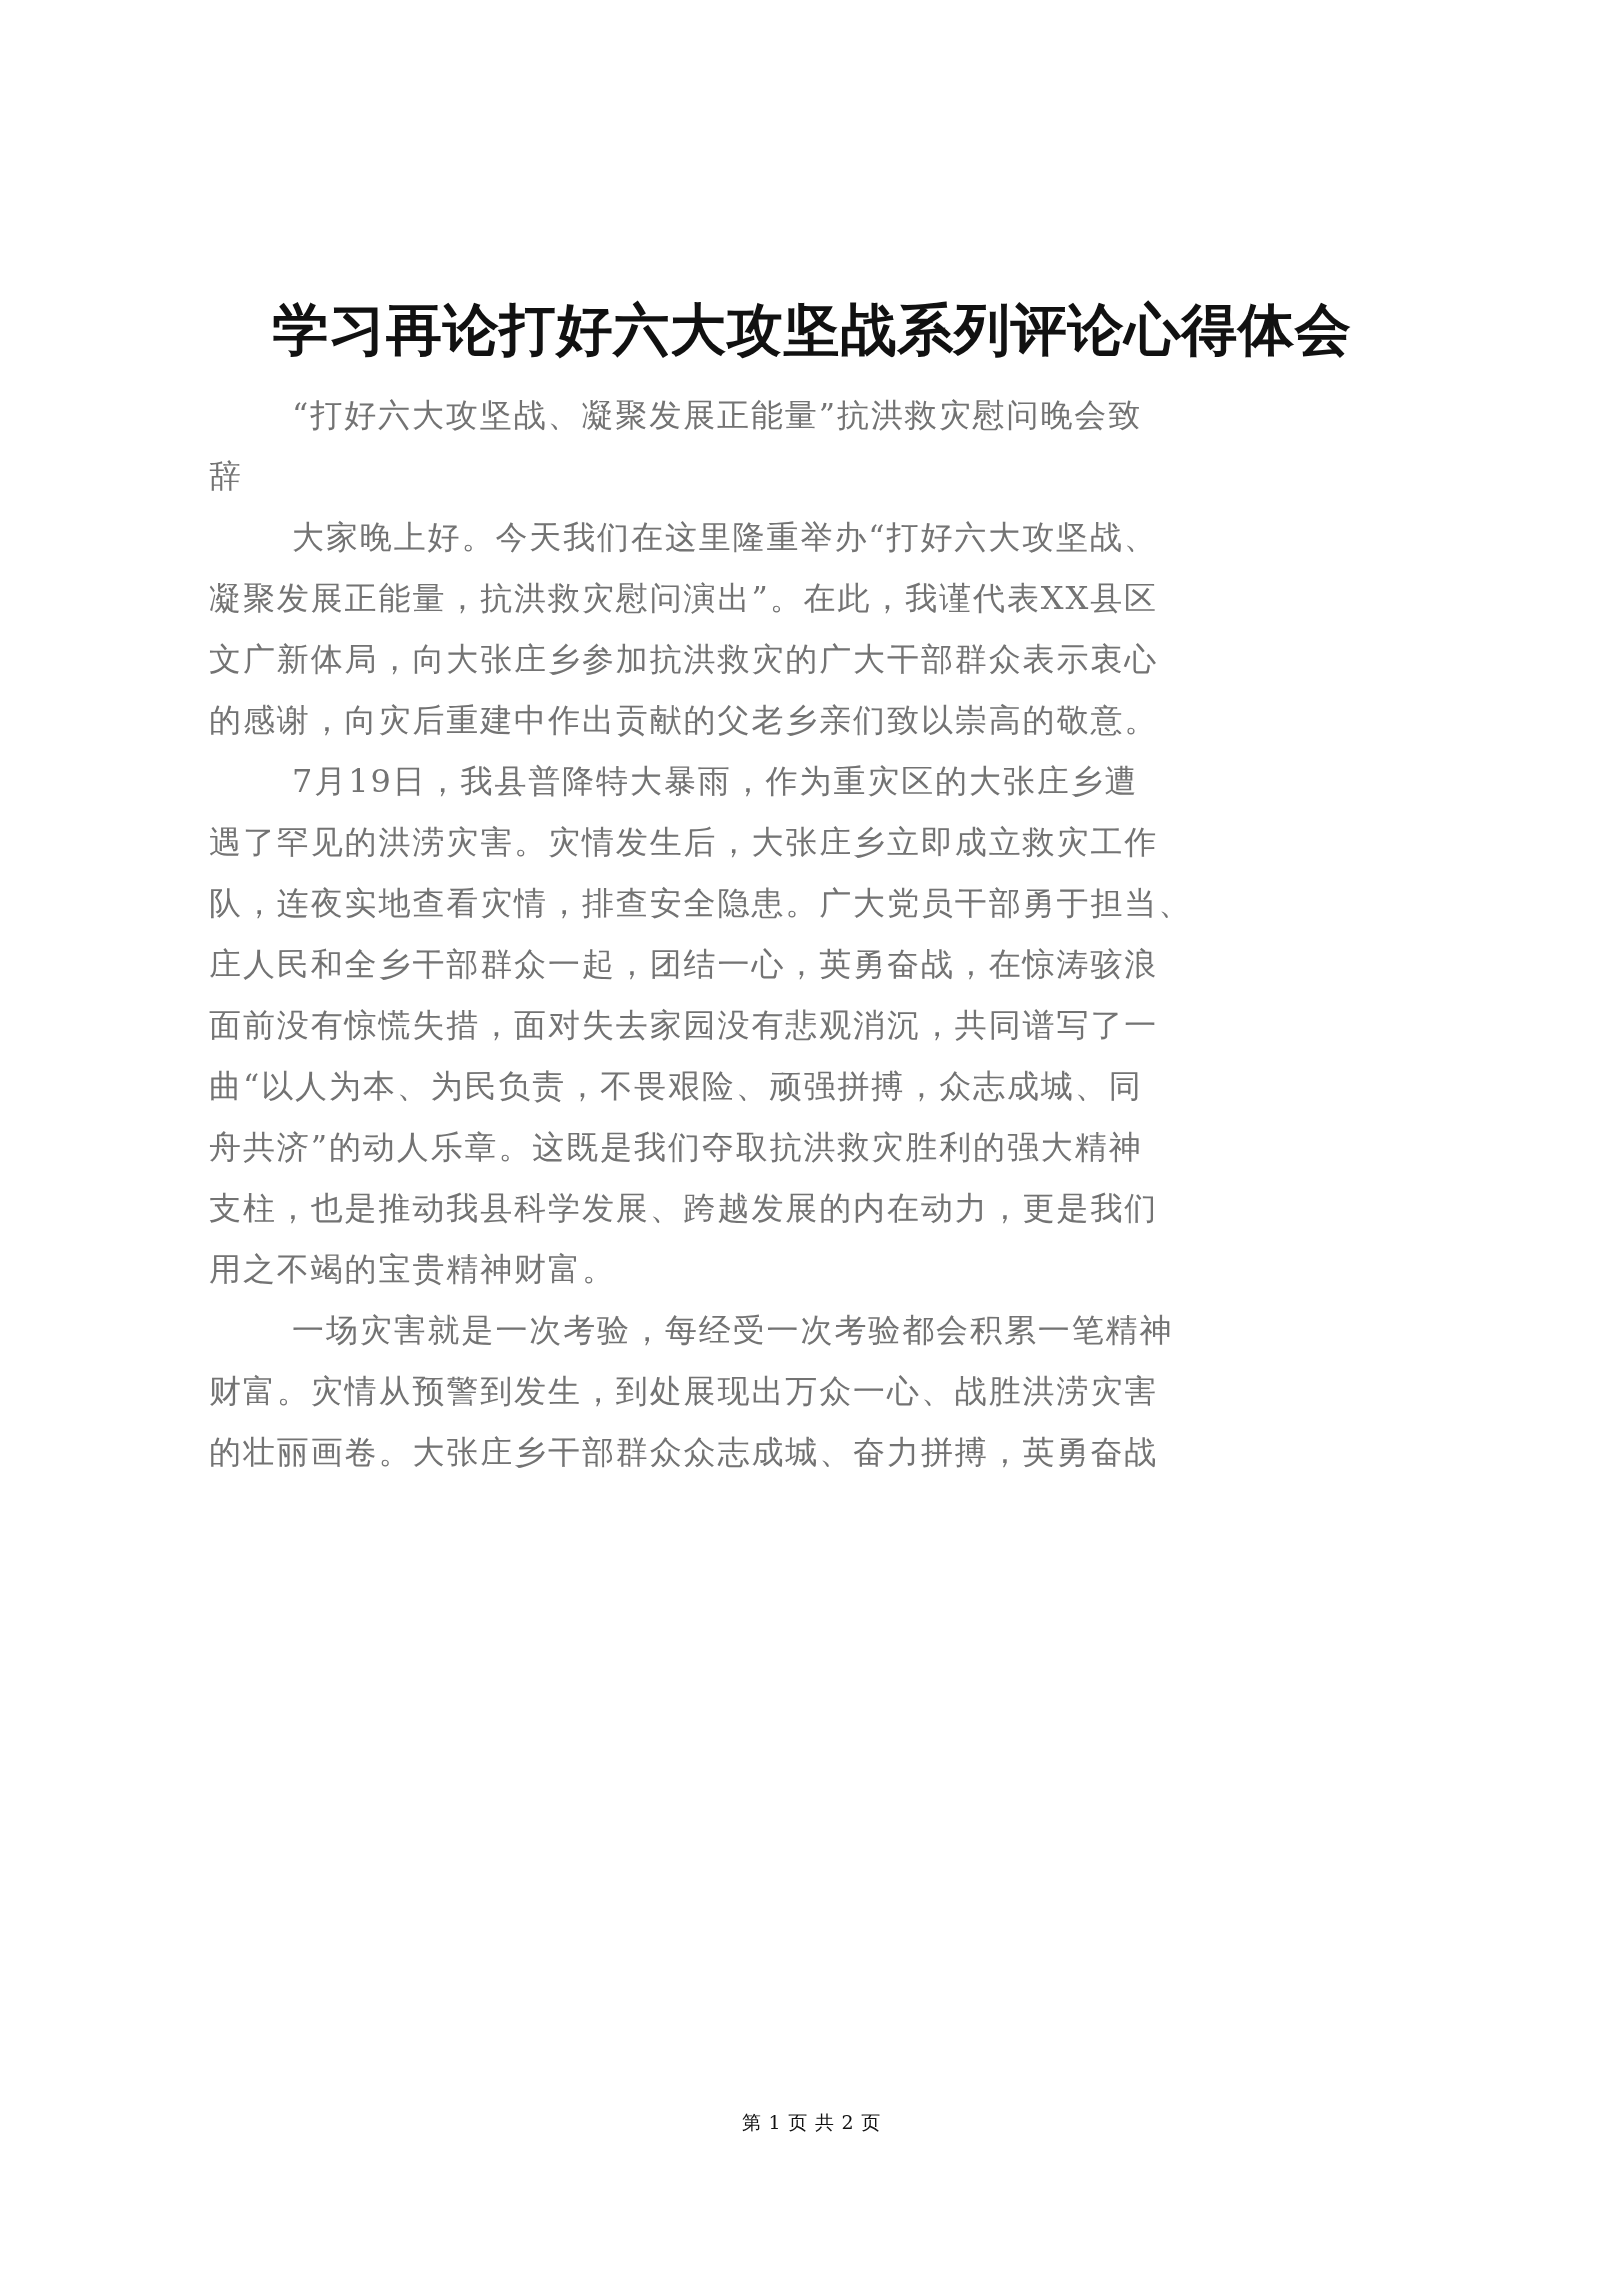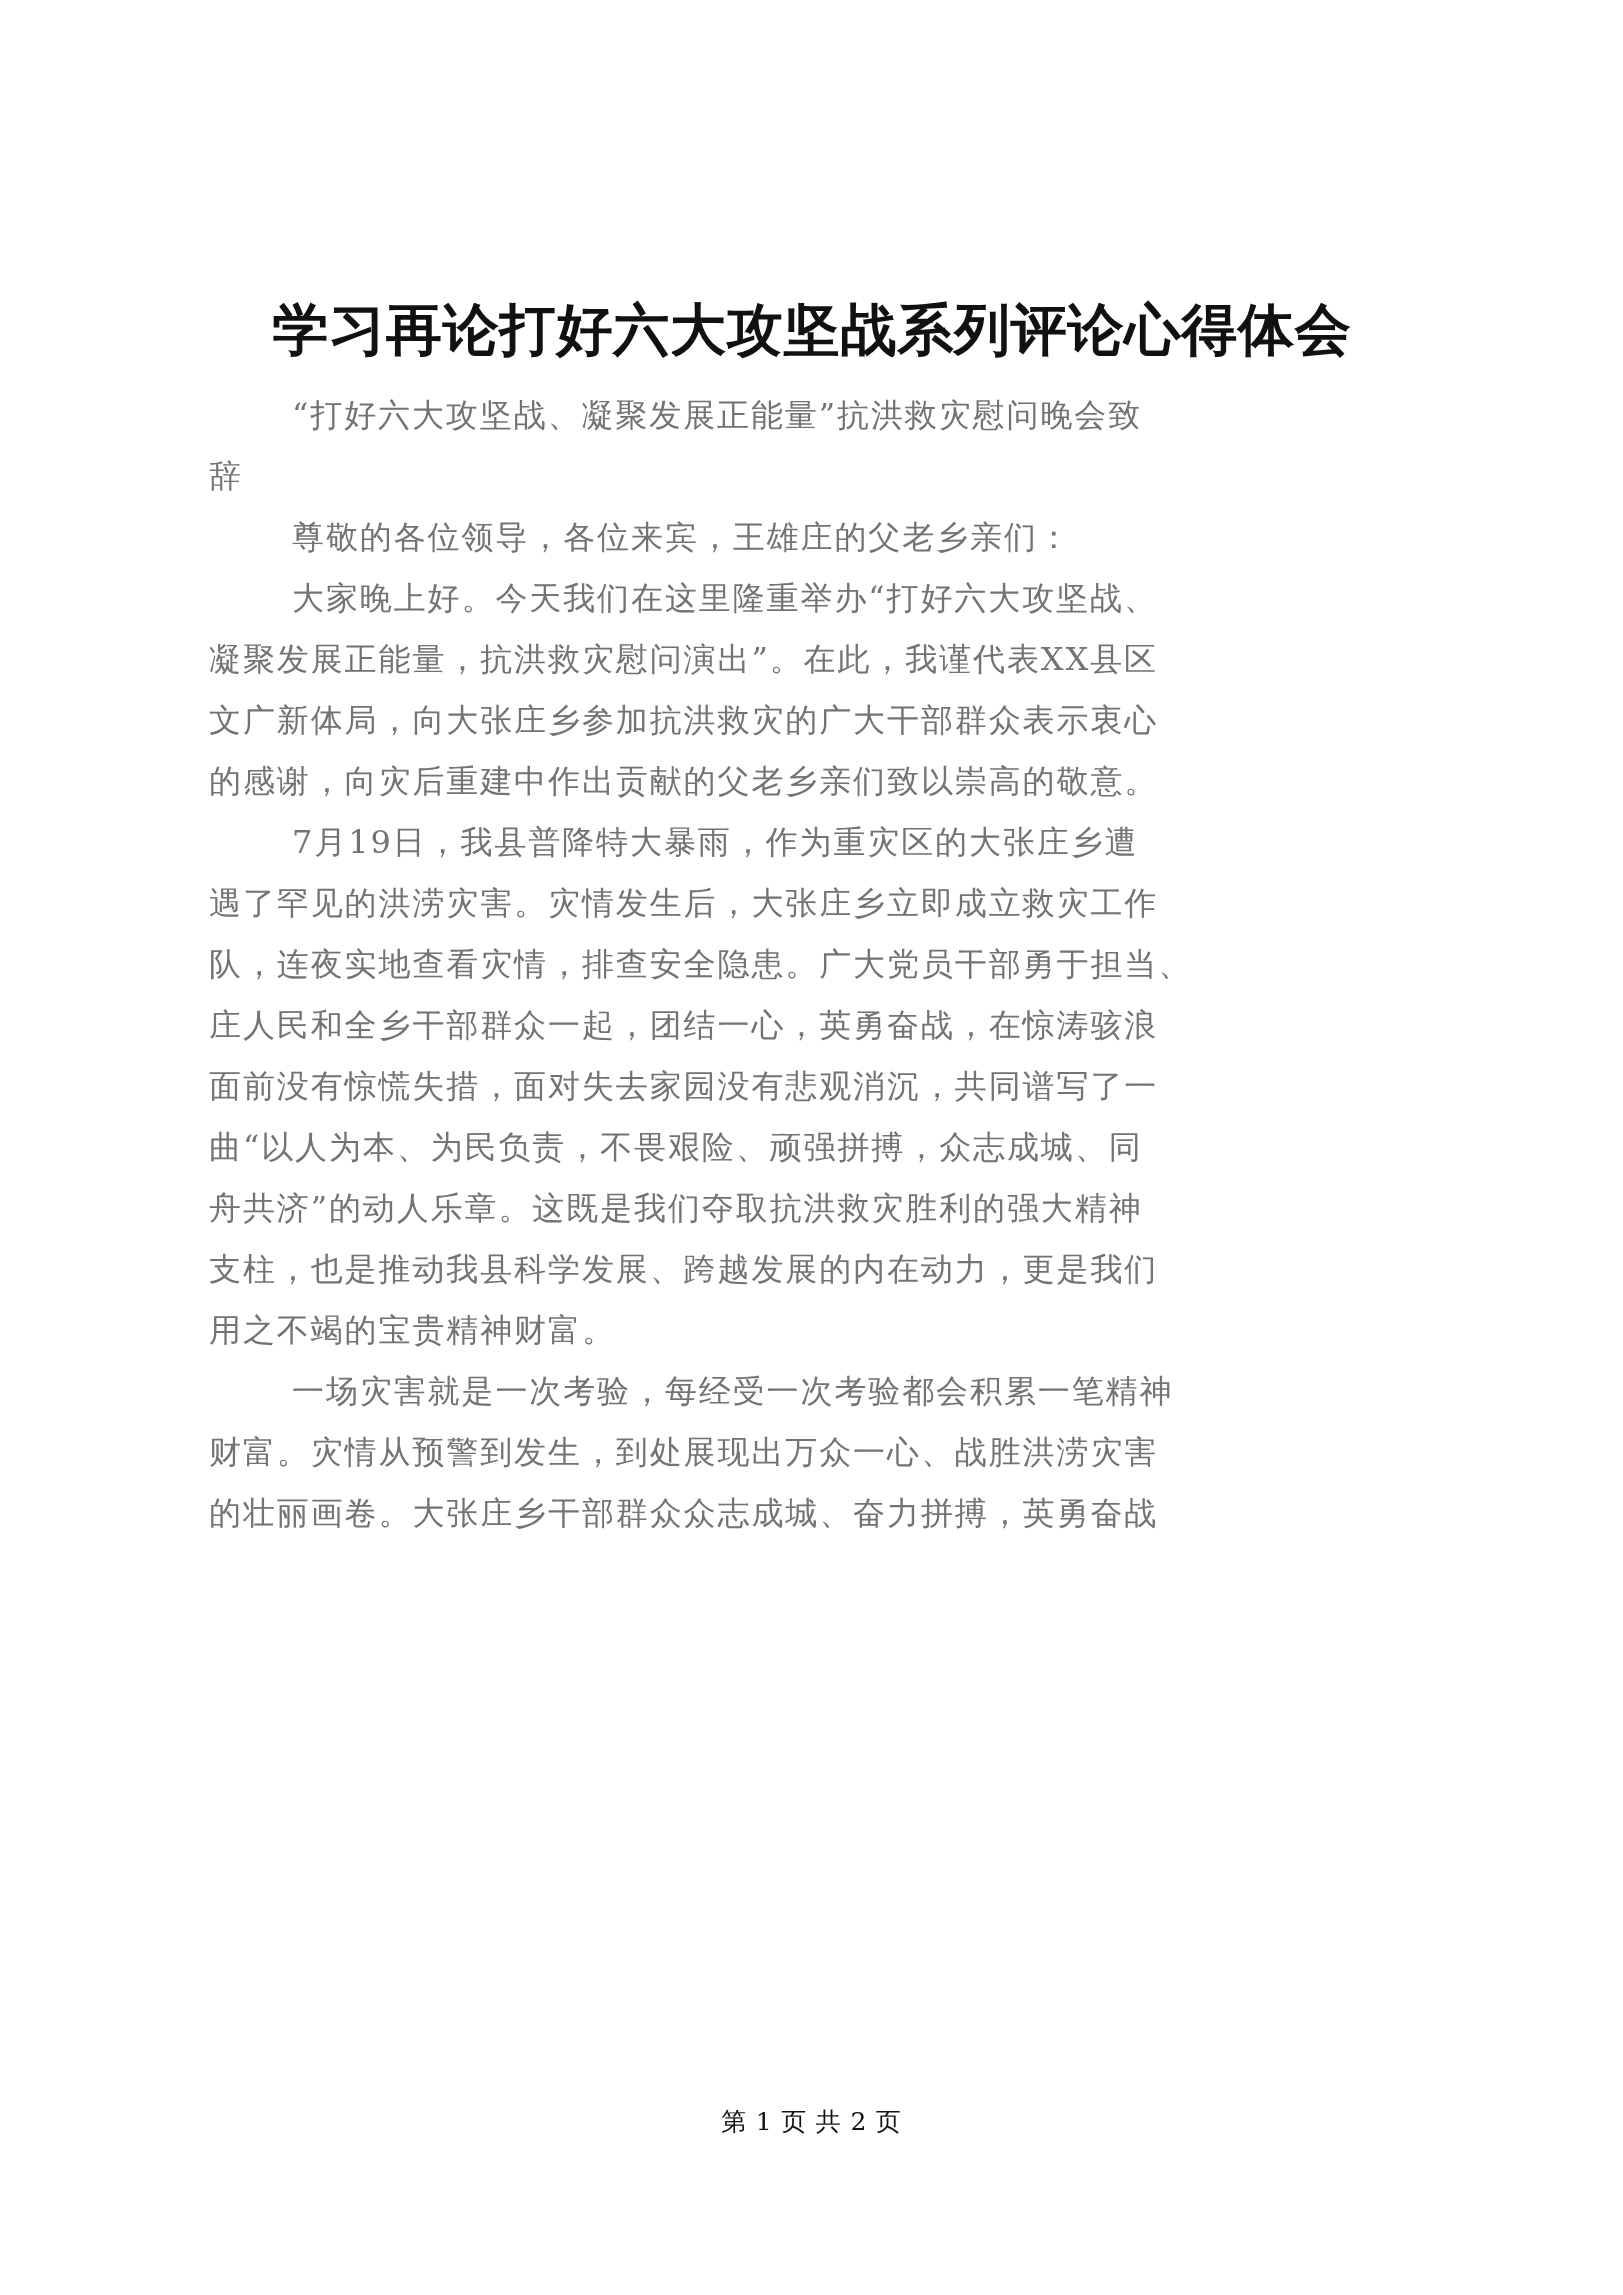--- a/index.html
+++ b/index.html
@@ -7,32 +7,31 @@
          font-family: "DejaVu Serif", "Liberation Serif", serif; color: #111111; }
   .page { position: absolute; left: 0; top: 0; width: 1623px; height: 1730px; background: #ffffff; }
   .title { position: absolute; left: 203px; width: 1218px; top: 292px; height: 76px;
            text-align: center; font-size: 56px; line-height: 76px; font-weight: bold;
            font-family: "DejaVu Sans", "Liberation Sans", sans-serif; letter-spacing: 0.8px; color: #111; white-space: nowrap; }
   .body { position: absolute; left: 209px; top: 385px; width: 1209px; }
   .line { height: 61px; line-height: 61px; font-size: 32px; white-space: nowrap;
           letter-spacing: 1.9px; color: #737373; }
   .line.indent { padding-left: 83px; }
   .footer { position: absolute; left: 0; width: 1623px; top: 2105px; text-align: center;
-            font-size: 25px; line-height: 34px; color: #111; letter-spacing: 0.8px; }
+            font-size: 19px; line-height: 34px; color: #111; letter-spacing: 0.8px; }
 </style>
 </head>
 <body>
 
 <div class="page">
   <div class="title">学习再论打好六大攻坚战系列评论心得体会</div>
 
   <div class="body">
     <div class="line indent">“打好六大攻坚战、凝聚发展正能量”抗洪救灾慰问晚会致</div>
     <div class="line">辞</div>
-    <div class="line indent">尊敬的各位领导，各位来宾，王雄庄的父老乡亲们：</div>
     <div class="line indent">大家晚上好。今天我们在这里隆重举办“打好六大攻坚战、</div>
     <div class="line">凝聚发展正能量，抗洪救灾慰问演出”。在此，我谨代表XX县区</div>
     <div class="line">文广新体局，向大张庄乡参加抗洪救灾的广大干部群众表示衷心</div>
     <div class="line">的感谢，向灾后重建中作出贡献的父老乡亲们致以崇高的敬意。</div>
     <div class="line indent">7月19日，我县普降特大暴雨，作为重灾区的大张庄乡遭</div>
     <div class="line">遇了罕见的洪涝灾害。灾情发生后，大张庄乡立即成立救灾工作</div>
     <div class="line">队，连夜实地查看灾情，排查安全隐患。广大党员干部勇于担当、</div>
     <div class="line">庄人民和全乡干部群众一起，团结一心，英勇奋战，在惊涛骇浪</div>
     <div class="line">面前没有惊慌失措，面对失去家园没有悲观消沉，共同谱写了一</div>
     <div class="line">曲“以人为本、为民负责，不畏艰险、顽强拼搏，众志成城、同</div>

